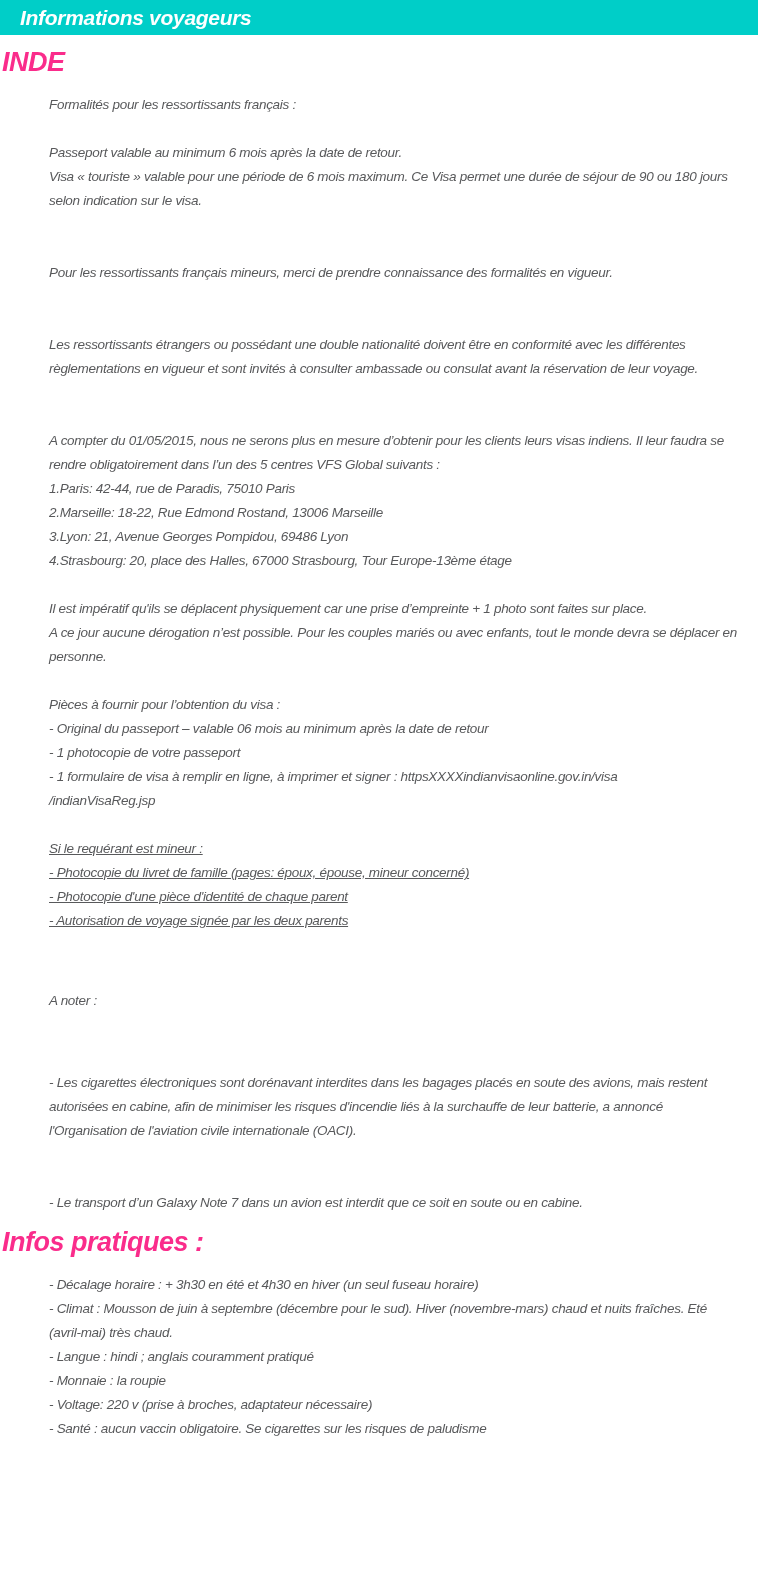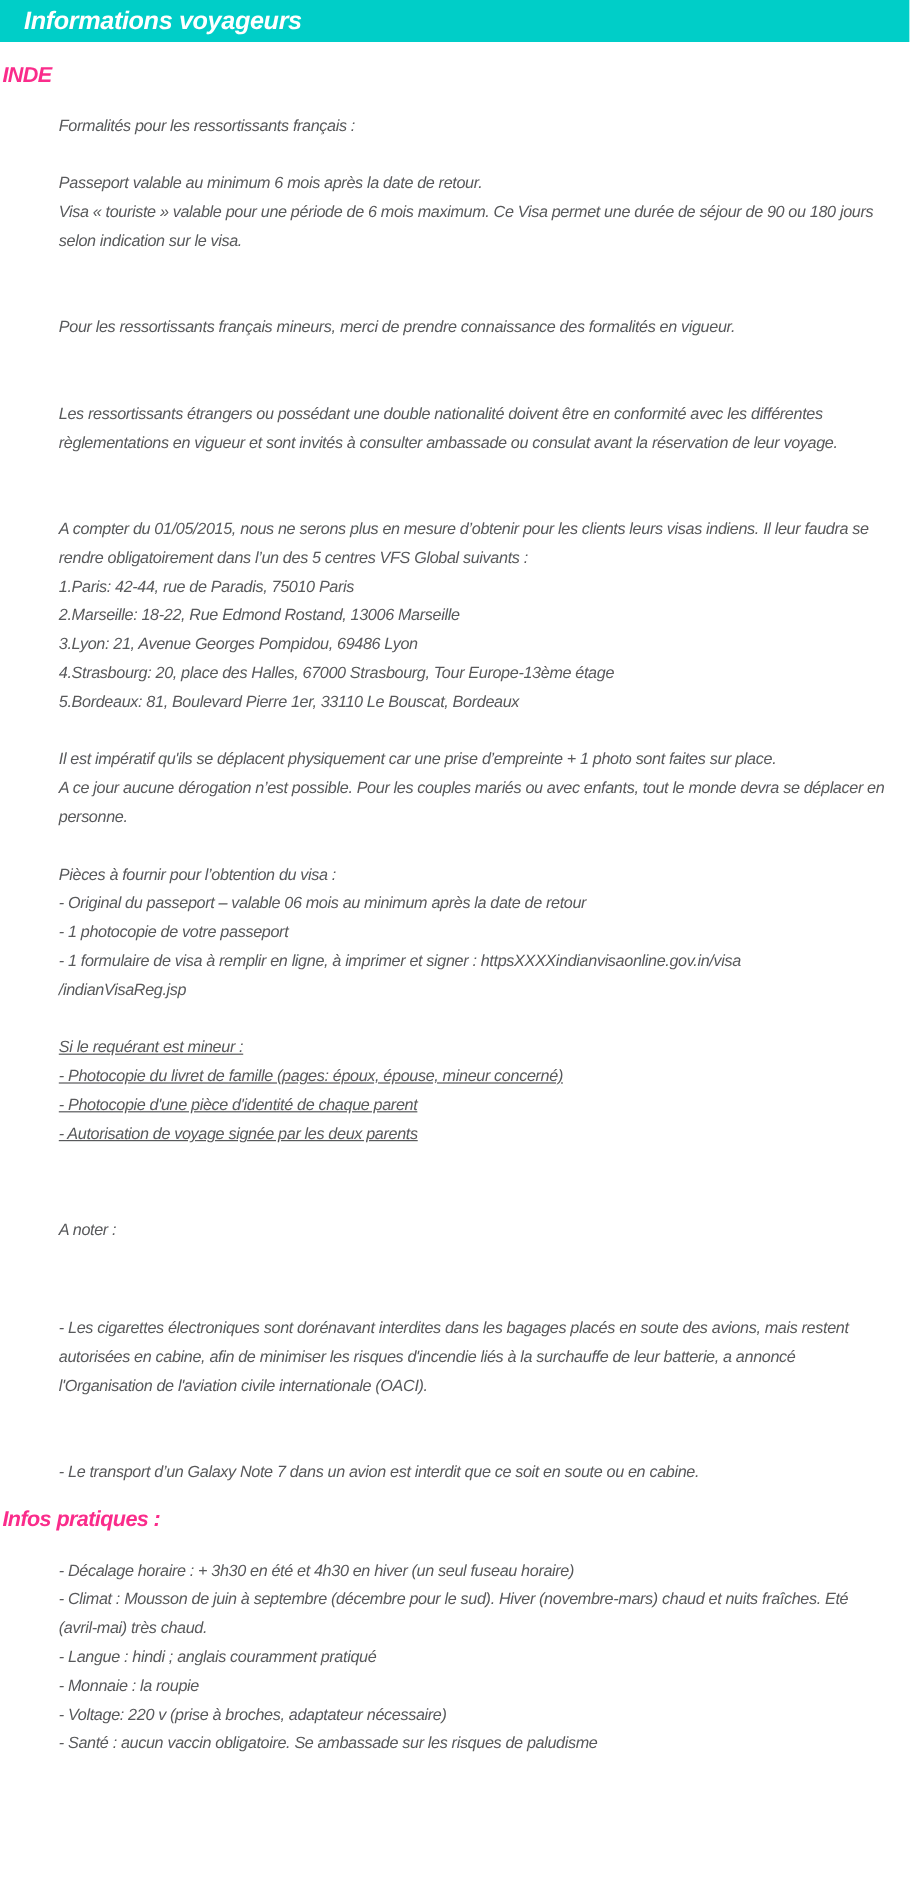--- a/index.html
+++ b/index.html
@@ -30,21 +30,21 @@
     letter-spacing:-0.3px;
   }
   main{
     padding:0 0 0 2px;
     overflow:hidden;
   }
   .accent-heading{
     color:var(--accent);
     font-style:italic;
     font-weight:bold;
-    font-size:18px;
+    font-size:27px;
     line-height:34px;
     letter-spacing:-0.5px;
   }
   #country-heading{margin-top:10px;}
   .para{color:var(--body-text);margin-left:47px;}
   .line{
     font-style:italic;
     font-size:13.5px;
     line-height:24px;
     letter-spacing:-0.3px;
@@ -76,21 +76,20 @@
         <div class="line">Les ressortissants étrangers ou possédant une double nationalité doivent être en conformité avec les différentes</div>
         <div class="line">règlementations en vigueur et sont invités à consulter ambassade ou consulat avant la réservation de leur voyage.</div>
       </div>
       <div class="para" style="margin-top: 48px;">
         <div class="line">A compter du 01/05/2015, nous ne serons plus en mesure d’obtenir pour les clients leurs visas indiens. Il leur faudra se</div>
         <div class="line">rendre obligatoirement dans l’un des 5 centres VFS Global suivants :</div>
         <div class="line">1.Paris: 42-44, rue de Paradis, 75010 Paris</div>
         <div class="line">2.Marseille: 18-22, Rue Edmond Rostand, 13006 Marseille</div>
         <div class="line">3.Lyon: 21, Avenue Georges Pompidou, 69486 Lyon</div>
         <div class="line">4.Strasbourg: 20, place des Halles, 67000 Strasbourg, Tour Europe-13ème étage</div>
-        <div class="line">5.Bordeaux: 81, Boulevard Pierre 1er, 33110 Le Bouscat, Bordeaux</div>
       </div>
       <div class="para" style="margin-top: 24px;">
         <div class="line">Il est impératif qu'ils se déplacent physiquement car une prise d’empreinte + 1 photo sont faites sur place.</div>
         <div class="line">A ce jour aucune dérogation n’est possible. Pour les couples mariés ou avec enfants, tout le monde devra se déplacer en</div>
         <div class="line">personne.</div>
       </div>
       <div class="para" style="margin-top: 24px;">
         <div class="line">Pièces à fournir pour l’obtention du visa :</div>
         <div class="line">- Original du passeport – valable 06 mois au minimum après la date de retour</div>
         <div class="line">- 1 photocopie de votre passeport</div>
@@ -115,16 +114,16 @@
         <div class="line">- Le transport d’un Galaxy Note 7 dans un avion est interdit que ce soit en soute ou en cabine.</div>
       </div>
       <h2 class="accent-heading" style="margin-top: 10px;">Infos pratiques :</h2>
       <div class="para" style="margin-top: 14px;">
         <div class="line">- Décalage horaire : + 3h30 en été et 4h30 en hiver (un seul fuseau horaire)</div>
         <div class="line">- Climat : Mousson de juin à septembre (décembre pour le sud). Hiver (novembre-mars) chaud et nuits fraîches. Eté</div>
         <div class="line">(avril-mai) très chaud.</div>
         <div class="line">- Langue : hindi ; anglais couramment pratiqué</div>
         <div class="line">- Monnaie : la roupie</div>
         <div class="line">- Voltage: 220 v (prise à broches, adaptateur nécessaire)</div>
-        <div class="line">- Santé : aucun vaccin obligatoire. Se ambassade sur les risques de paludisme</div>
+        <div class="line">- Santé : aucun vaccin obligatoire. Se cigarettes sur les risques de paludisme</div>
       </div>
     </div>
 </main>
 
 </body></html>

